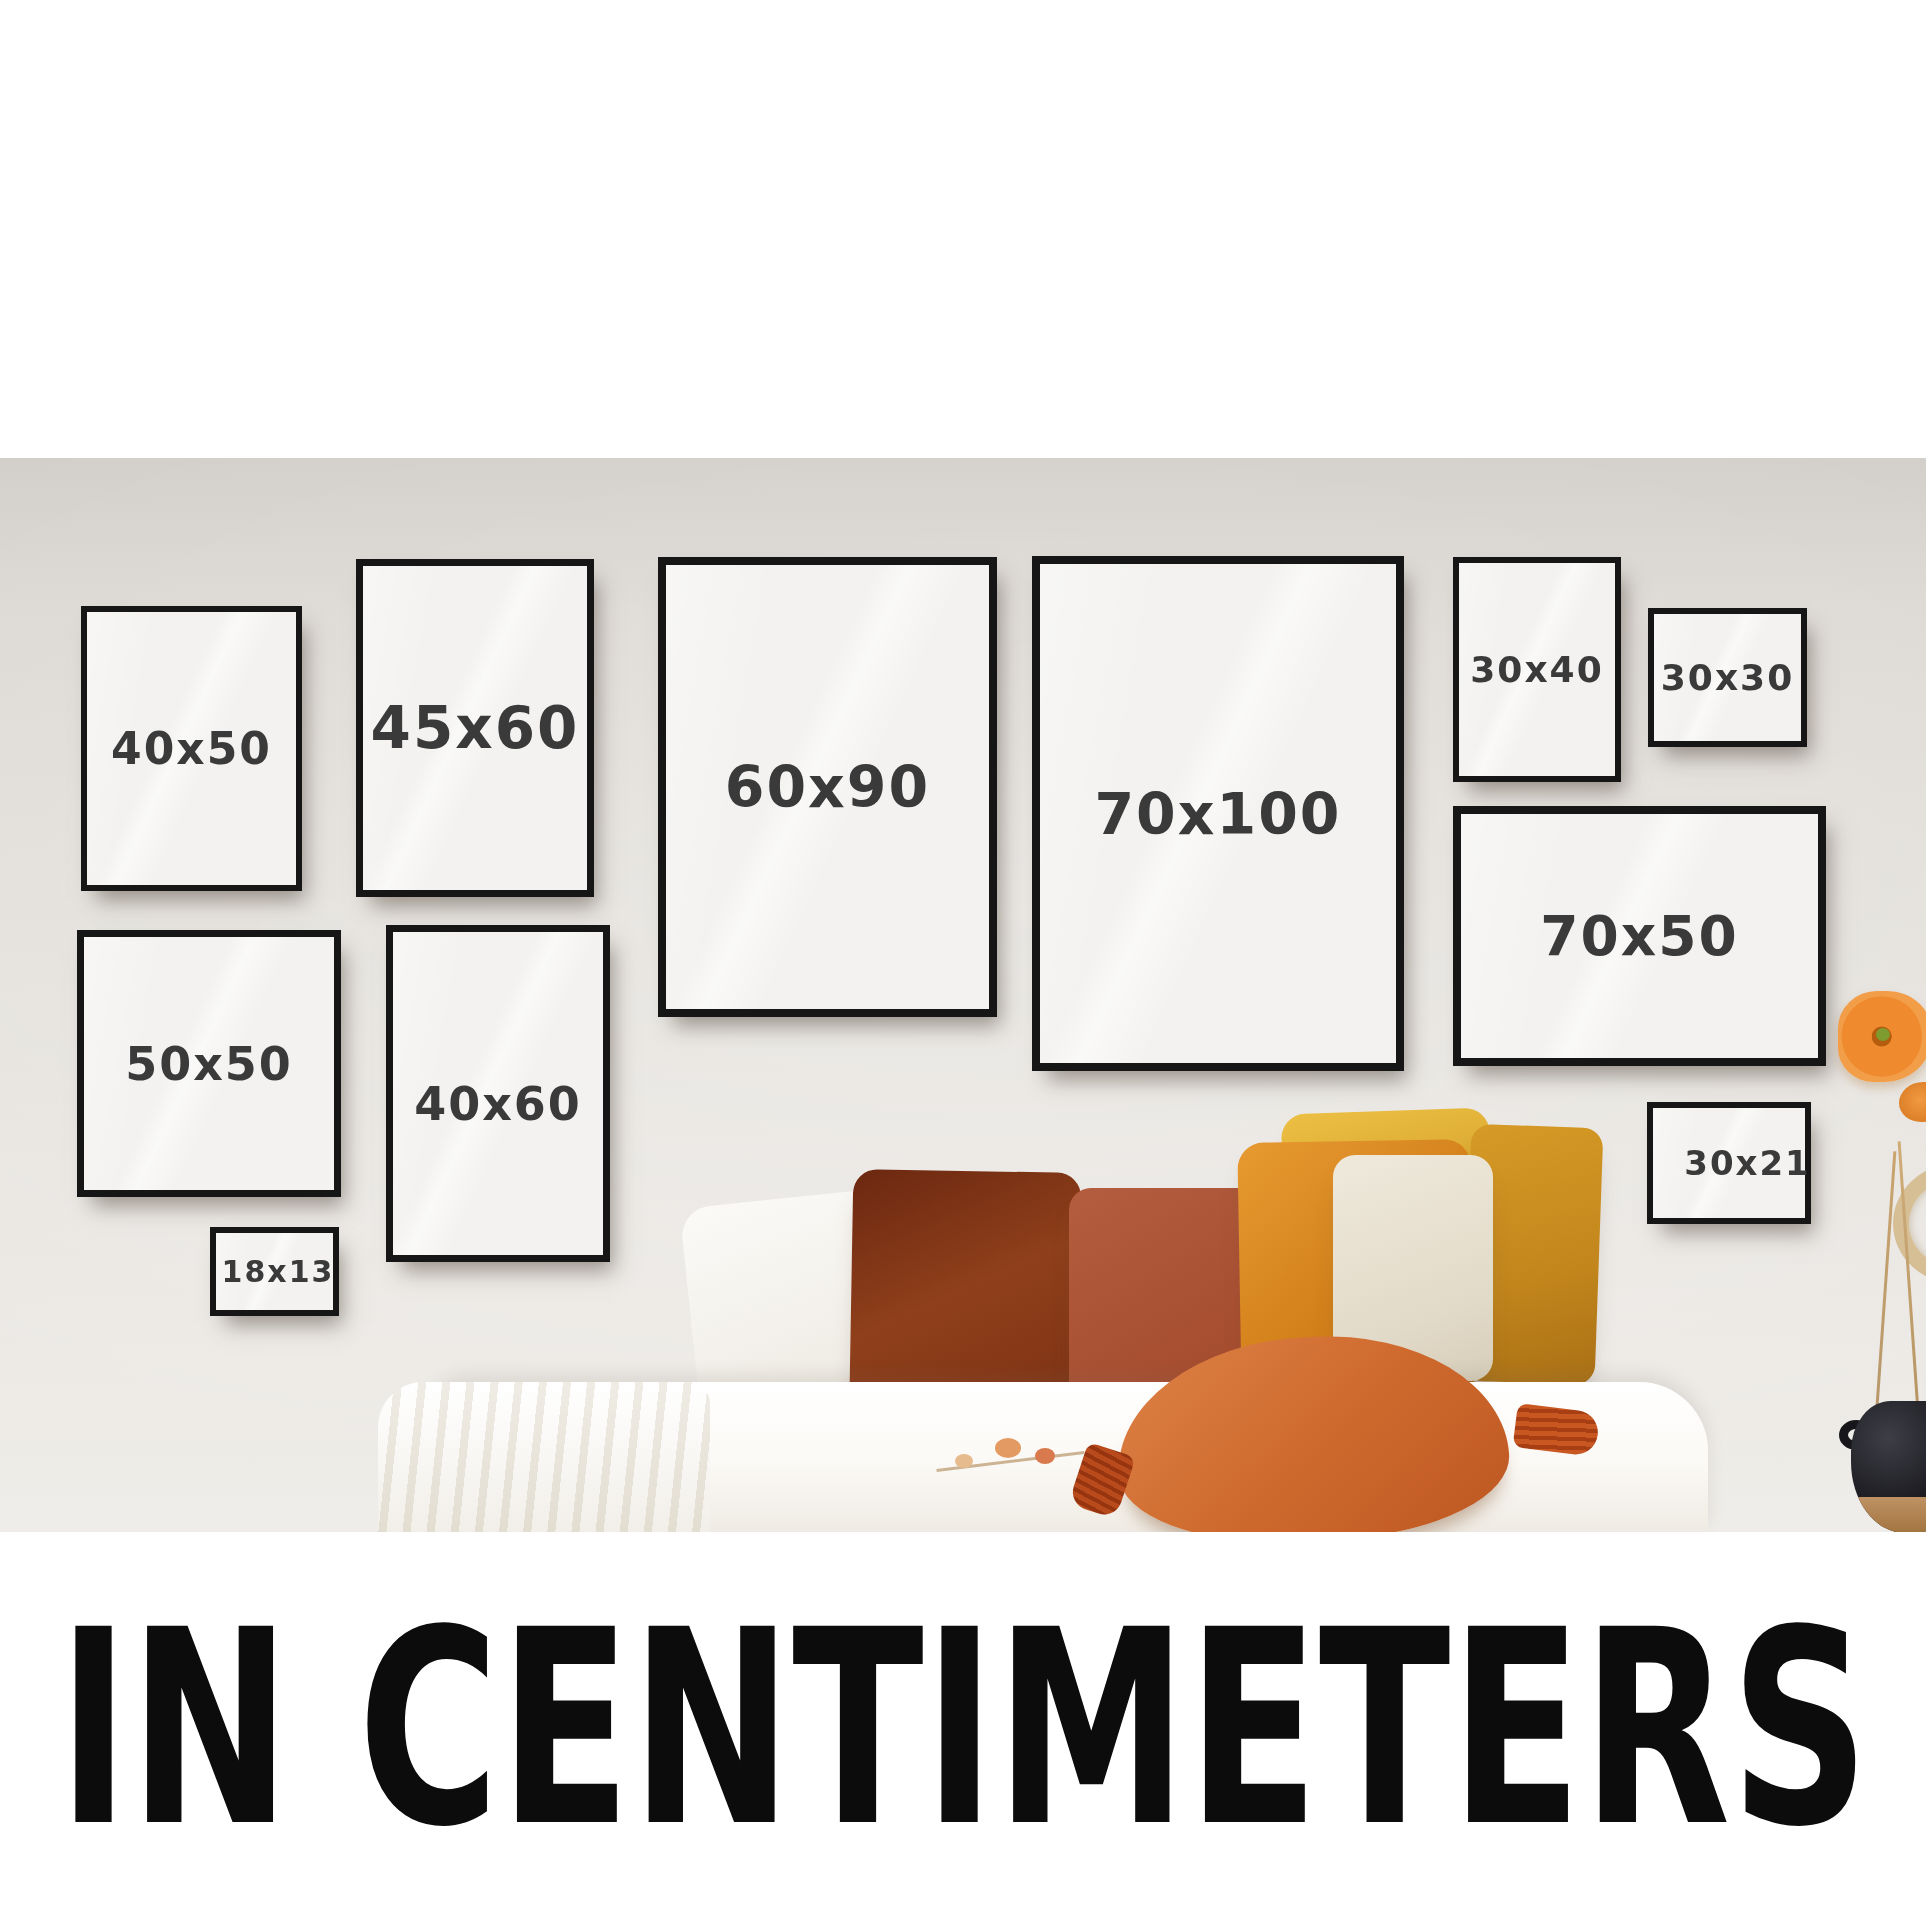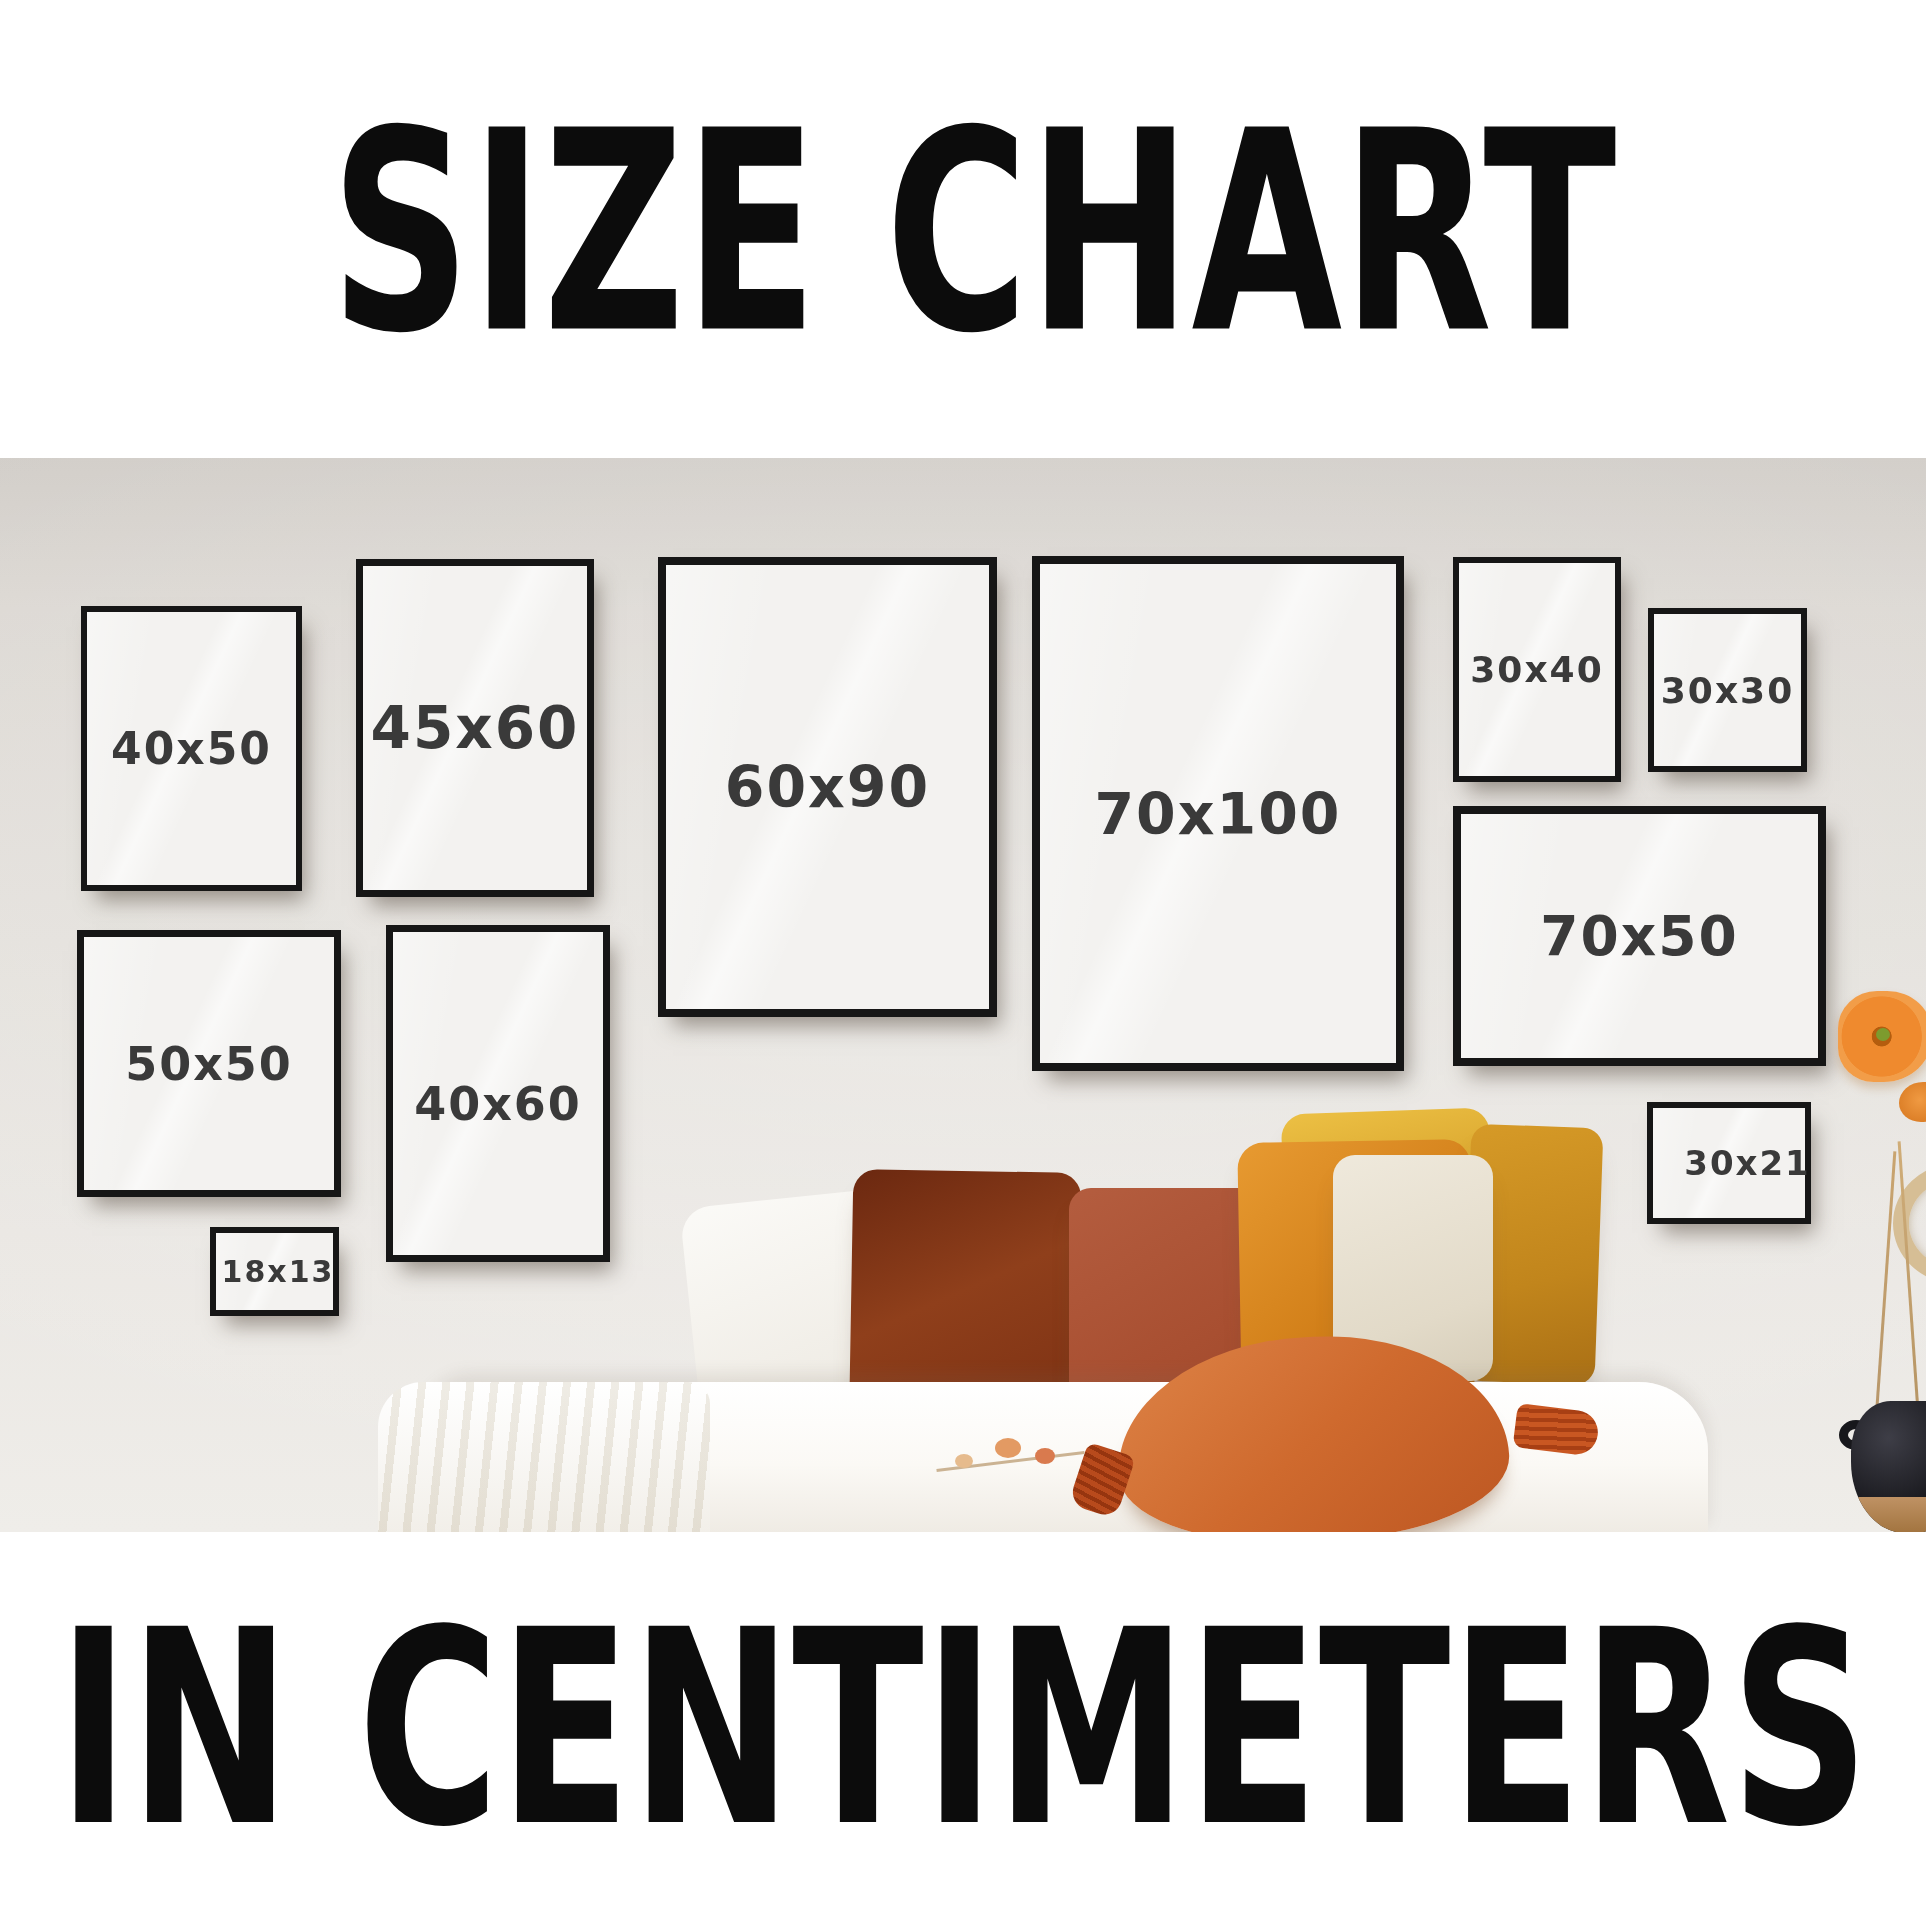--- a/index.html
+++ b/index.html
@@ -90,45 +90,40 @@
   .vase-cork{left:0;bottom:0;width:100%;height:36px;position:absolute;
          background:linear-gradient(180deg,#bf9264,#a2743f);}
   .vase-handle{left:1839px;top:962px;width:34px;height:30px;z-index:5;border:9px solid #17171b;border-radius:50%;
          background:transparent;box-sizing:border-box;}
 </style>
 </head>
 <body>
 
 <div class="canvas">
 
-  <header class="top-band">
-    <svg class="title-svg top" viewBox="0 0 1946 463">
-      <text x="983" y="332" text-anchor="middle" textLength="1300" lengthAdjust="spacingAndGlyphs">SIZE CHART</text>
-    </svg>
-  </header>
 
   <section class="wall">
 
     <div id="frames">
         <div class="frame" style="left: 81px; top: 148px; width: 221px; height: 285px; border-width: 6px;">
           <span class="frame-label" style="font-size: 44px;">40x50</span>
         </div>
         <div class="frame" style="left: 356px; top: 101px; width: 238px; height: 338px; border-width: 7px;">
           <span class="frame-label" style="font-size: 58px;">45x60</span>
         </div>
         <div class="frame" style="left: 658px; top: 99px; width: 339px; height: 460px; border-width: 8px;">
           <span class="frame-label" style="font-size: 57px;">60x90</span>
         </div>
         <div class="frame" style="left: 1032px; top: 98px; width: 372px; height: 515px; border-width: 8px;">
           <span class="frame-label" style="font-size: 57px;">70x100</span>
         </div>
         <div class="frame" style="left: 1453px; top: 99px; width: 168px; height: 225px; border-width: 6px;">
           <span class="frame-label" style="font-size: 36px;">30x40</span>
         </div>
-        <div class="frame" style="left: 1648px; top: 150px; width: 159px; height: 164px; border-width: 6px;">
+        <div class="frame" style="left: 1648px; top: 150px; width: 159px; height: 139px; border-width: 6px;">
           <span class="frame-label" style="font-size: 36px;">30x30</span>
         </div>
         <div class="frame" style="left: 1453px; top: 348px; width: 373px; height: 260px; border-width: 8px;">
           <span class="frame-label" style="font-size: 55px;">70x50</span>
         </div>
         <div class="frame" style="left: 77px; top: 472px; width: 264px; height: 267px; border-width: 7px;">
           <span class="frame-label" style="font-size: 46px;">50x50</span>
         </div>
         <div class="frame" style="left: 386px; top: 467px; width: 224px; height: 337px; border-width: 7px;">
           <span class="frame-label" style="font-size: 46px; margin-top: 20px;">40x60</span>

